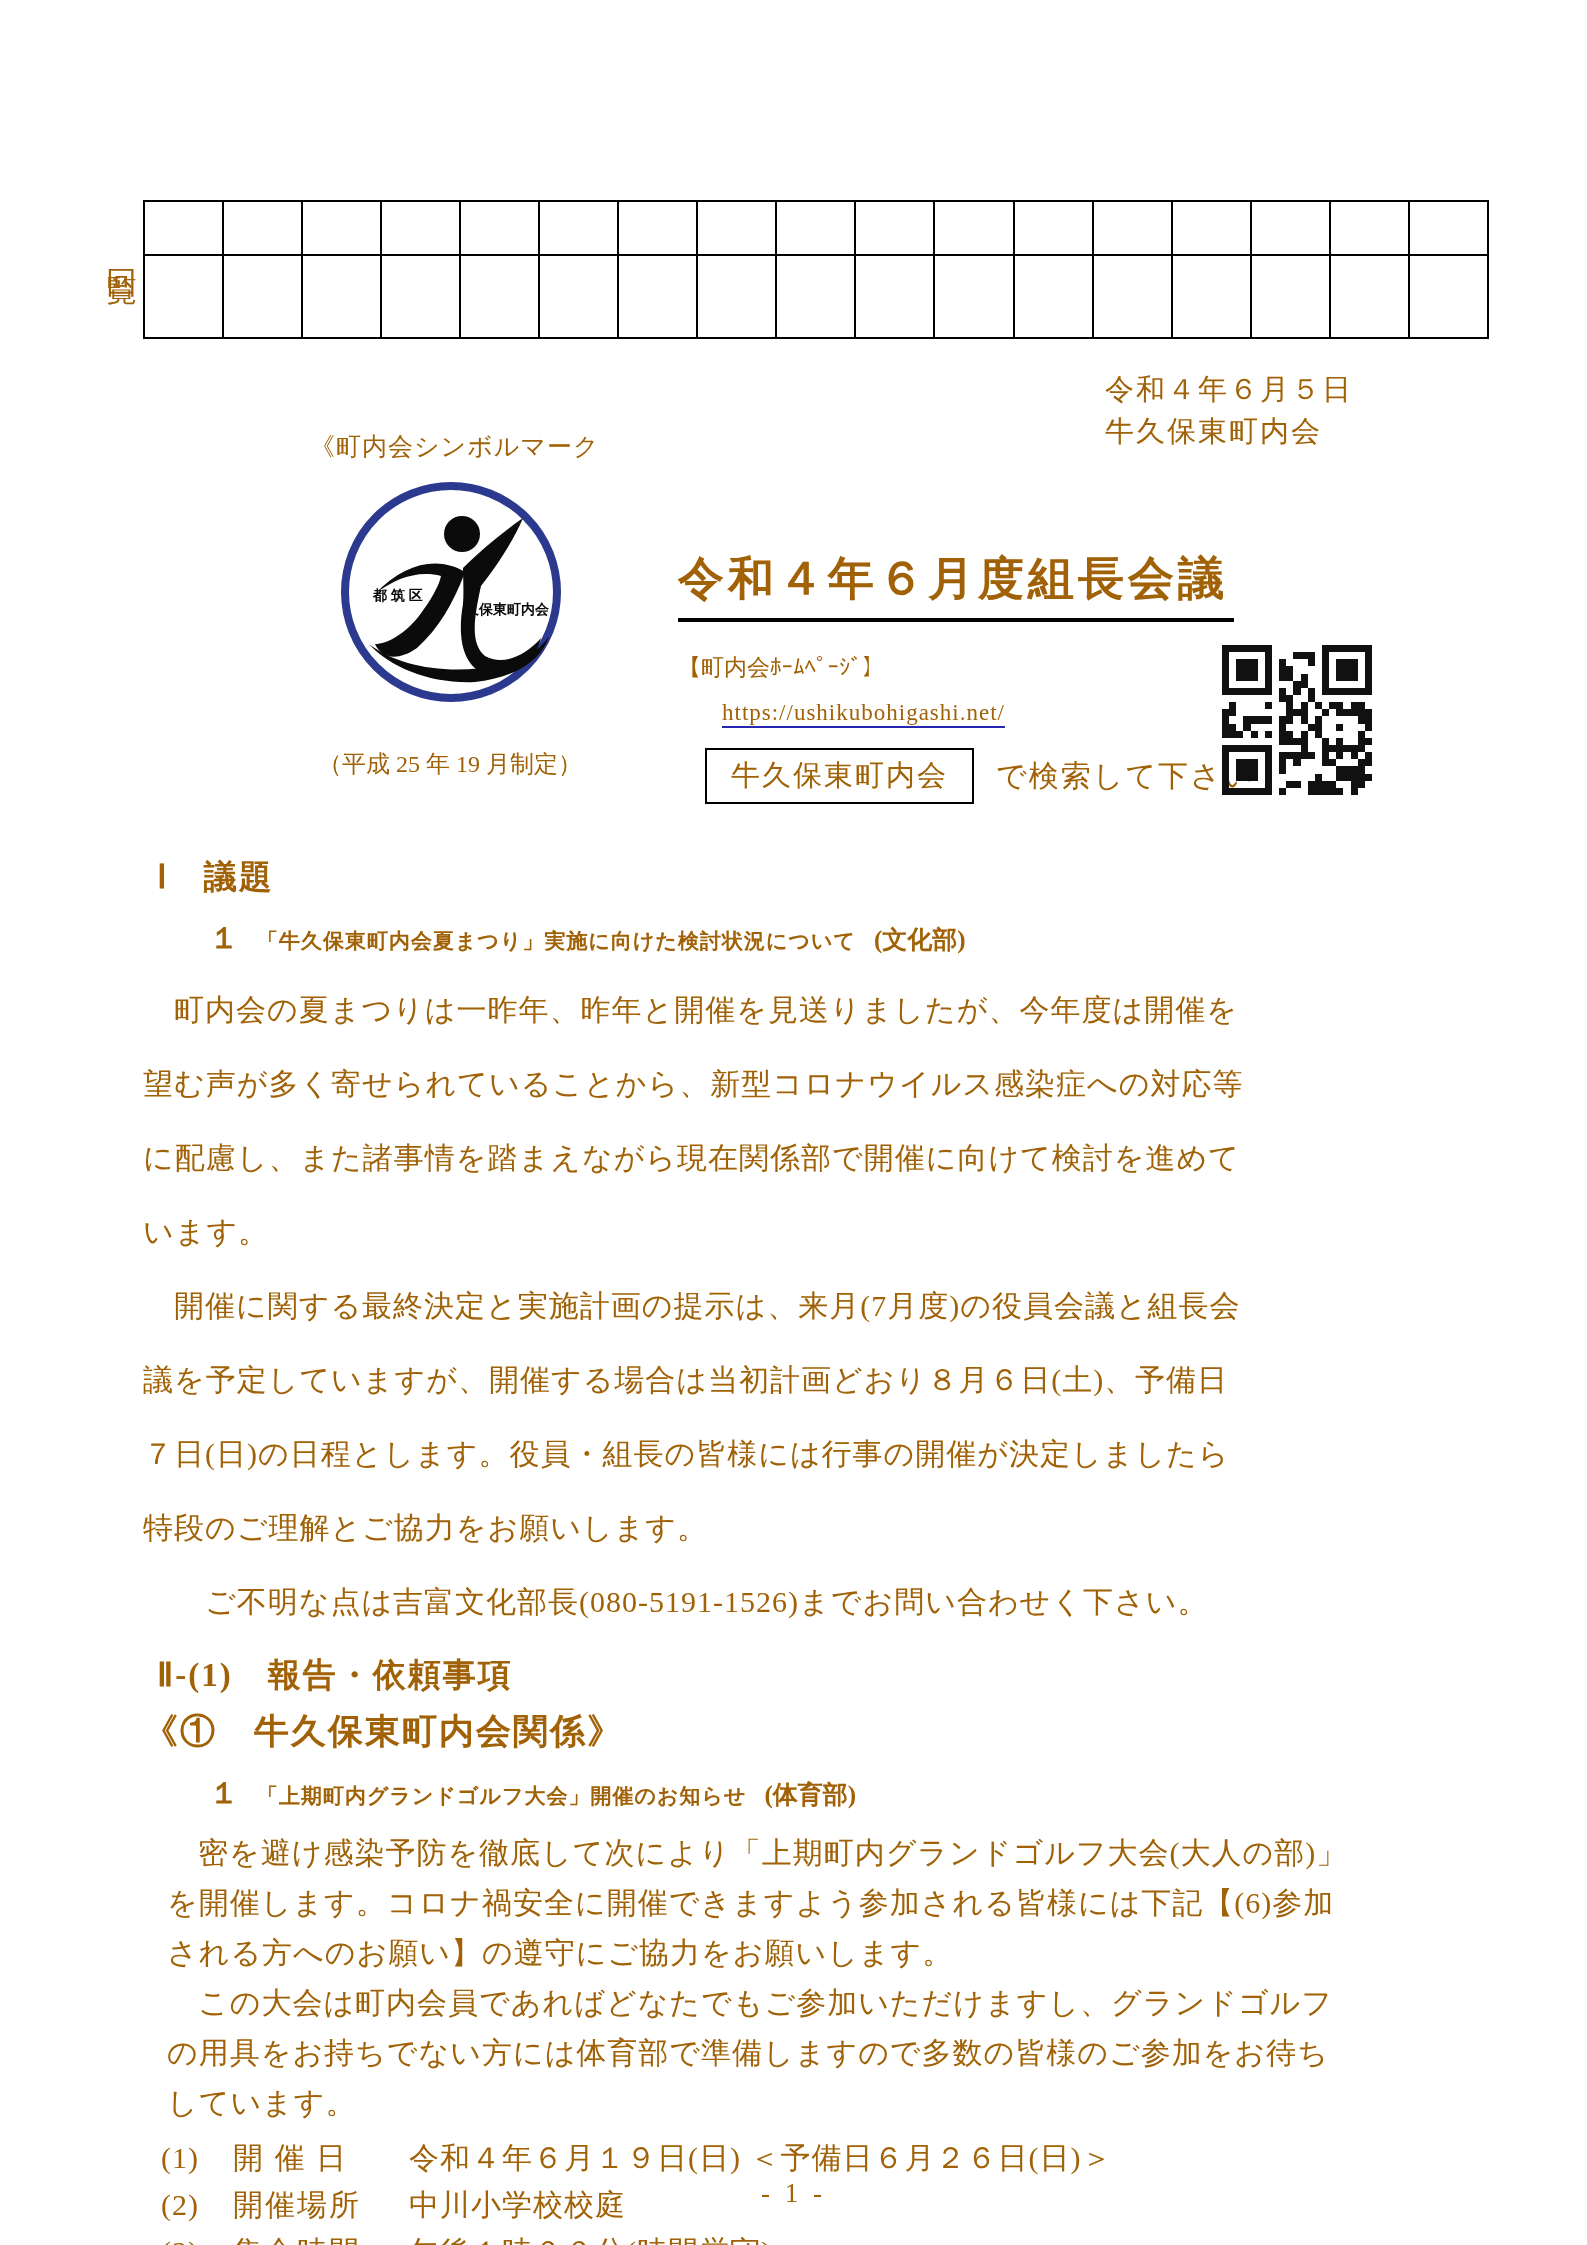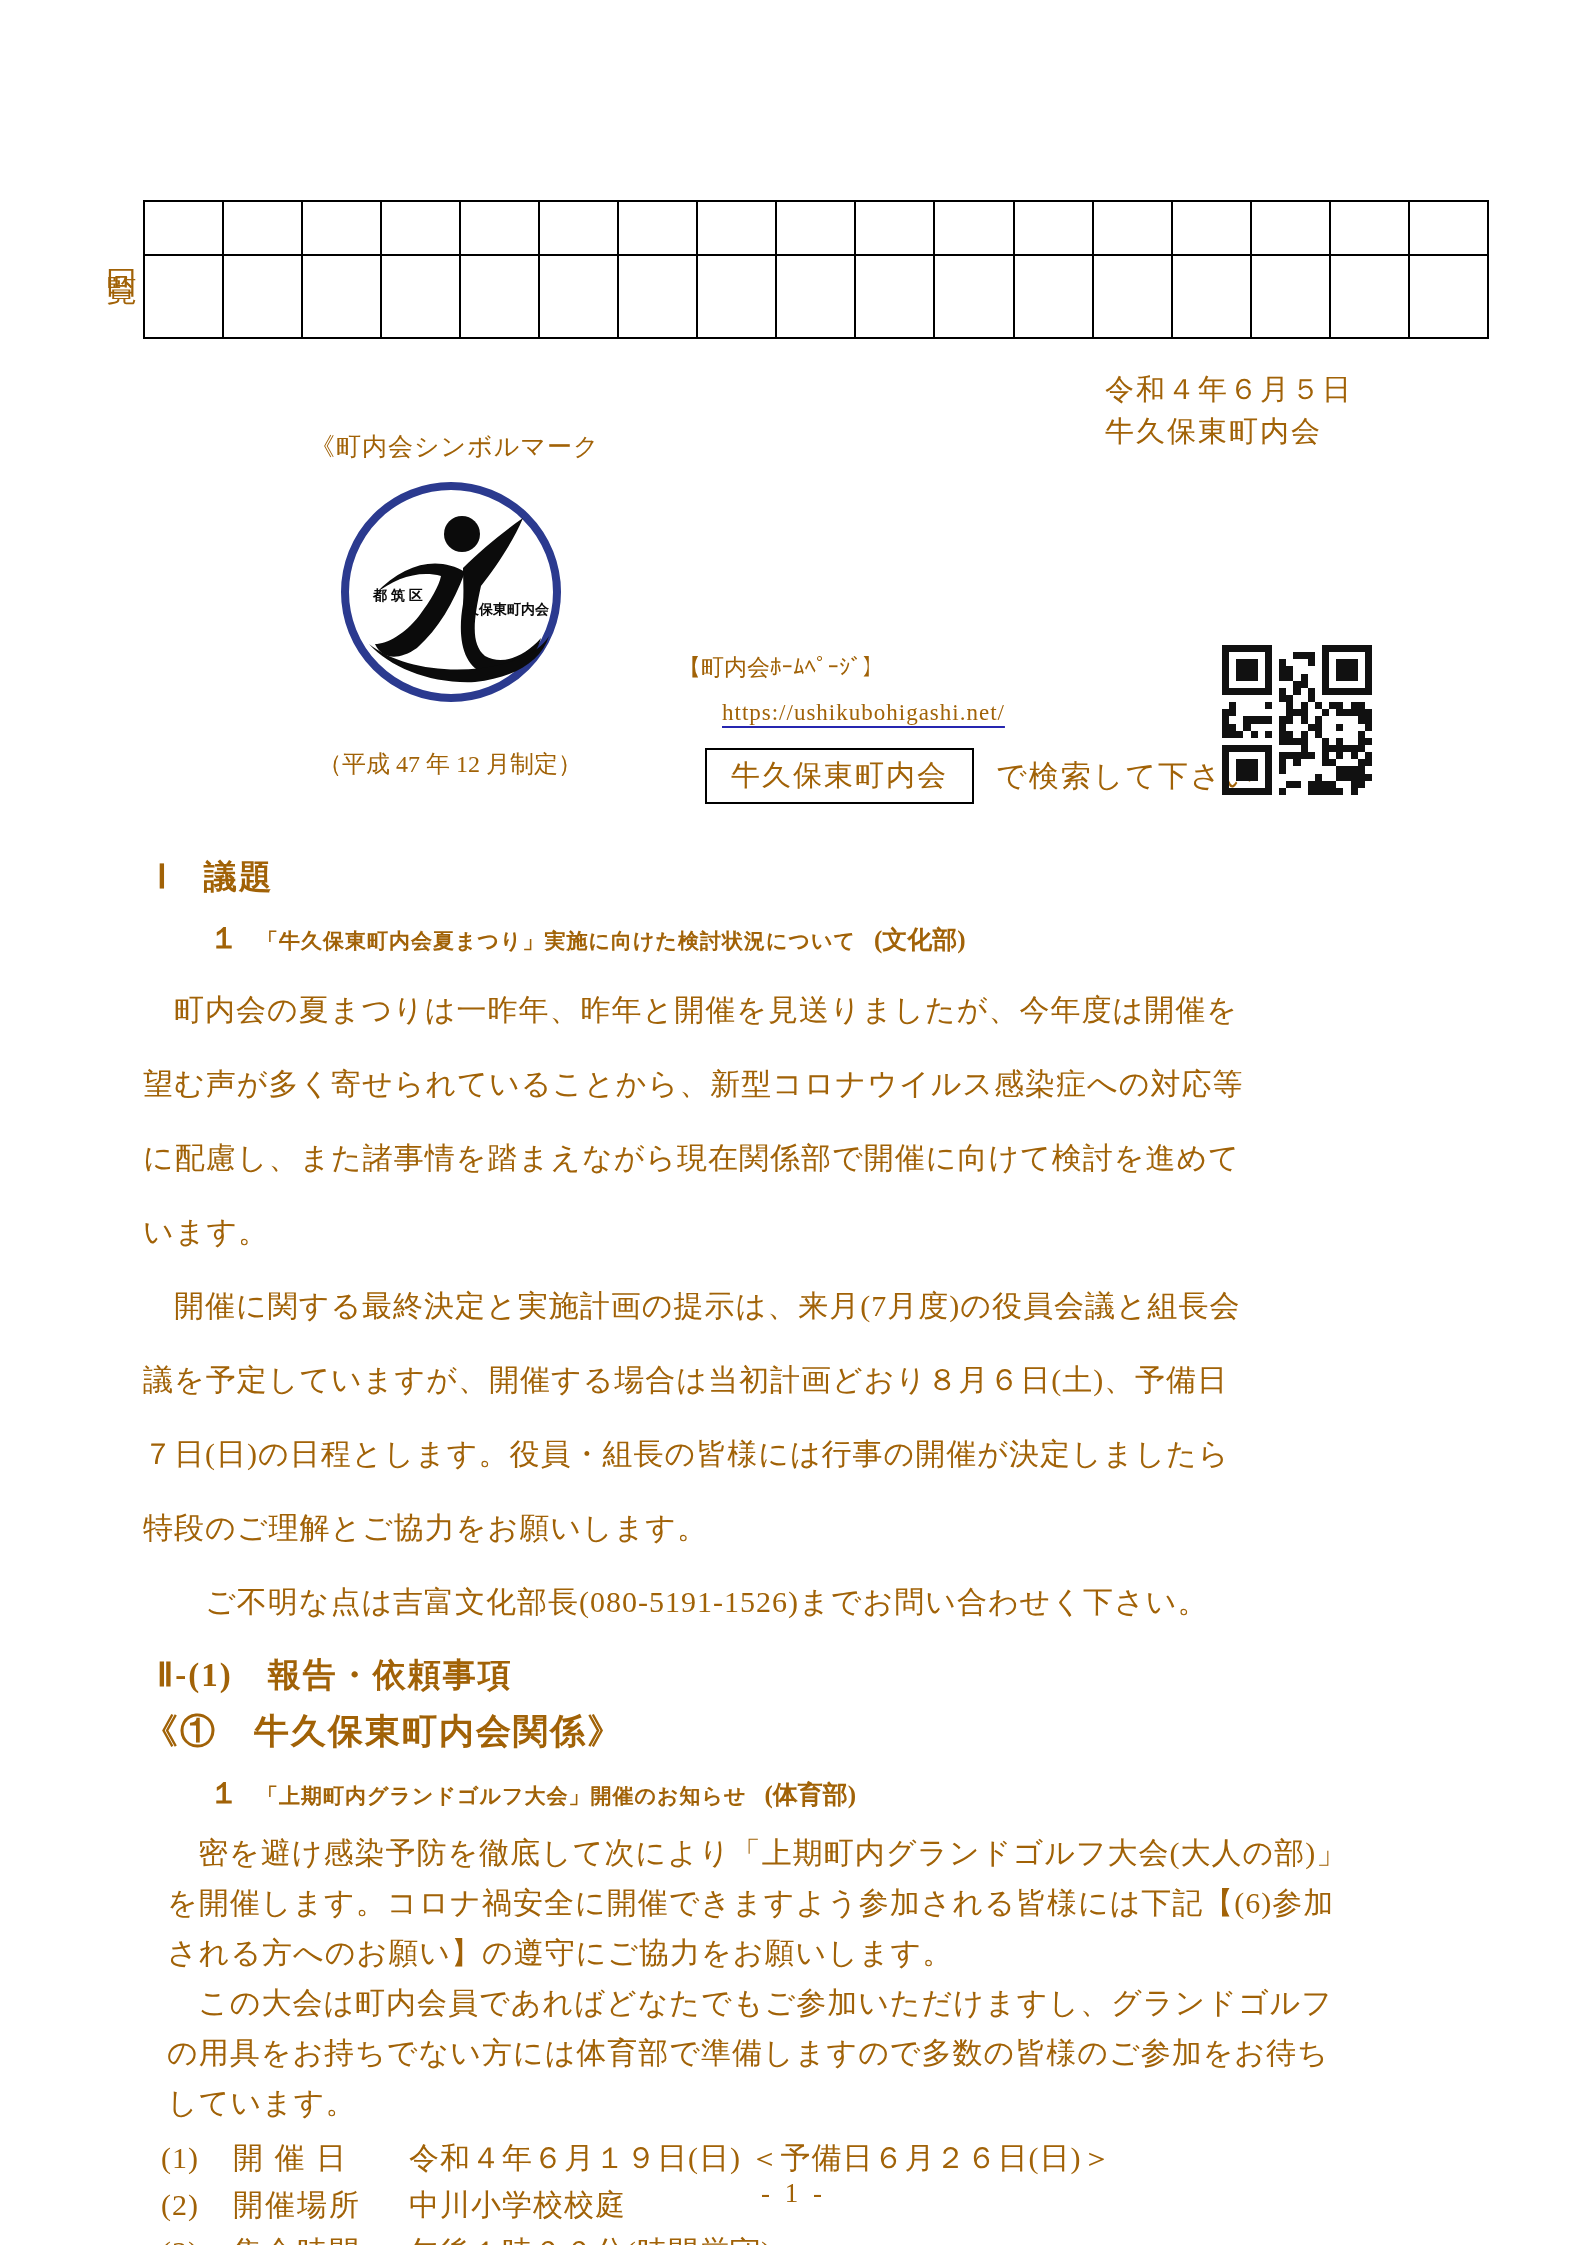--- a/index.html
+++ b/index.html
@@ -168,22 +168,23 @@
   <div class="symbol-caption">《町内会シンボルマーク</div>
   <svg class="logo-svg" width="232" height="232" viewBox="0 0 232 232">
     <circle cx="116" cy="116" r="106" fill="#ffffff" stroke="#2b3a8f" stroke-width="8"></circle>
     <circle cx="127" cy="58" r="18" fill="#0b0b0b"></circle>
     <path d="M40,118 C70,86 104,80 130,96 C118,128 104,152 82,172 C62,186 46,182 40,168 C52,168 70,158 84,140 C96,124 104,110 106,100 C84,94 60,102 40,118 Z" fill="#0b0b0b"></path>
     <path d="M128,92 C146,74 168,56 188,42 C178,66 160,92 146,110 C138,146 136,168 150,180 C168,190 190,180 206,162 C200,186 176,202 152,198 C128,192 122,162 128,128 C129,114 128,102 128,92 Z" fill="#0b0b0b"></path>
     <path d="M34,168 C64,192 120,200 168,188 C196,180 208,170 214,160 C206,186 178,202 140,206 C96,208 56,192 34,168 Z" fill="#0b0b0b"></path>
     <text x="38" y="124" font-family="'Liberation Sans',sans-serif" font-size="14" font-weight="bold" fill="#0b0b0b">都 筑 区</text>
     <text x="130" y="138" font-family="'Liberation Sans',sans-serif" font-size="14" font-weight="bold" fill="#0b0b0b">久保東町内会</text>
   </svg>
-  <div class="logo-note">（平成 47 年 12 月制定）</div>
-
+  <div class="logo-note">（平成 25 年 19 月制定）</div>
+
+  <div class="doc-title">令和４年６月度組長会議</div>
 
   <div class="hp-label">【町内会ﾎｰﾑﾍﾟｰｼﾞ】</div>
   <div class="hp-url">https://ushikubohigashi.net/</div>
   <div class="search-row">
     <span class="search-box">牛久保東町内会</span>
     <span class="search-note">で検索して下さい</span>
   </div>
 
   <svg id="qr" class="qr-svg" width="150" height="150" viewBox="0 0 21 21" shape-rendering="crispEdges">
       <rect x="0" y="0" width="1" height="1" fill="#111"></rect>

